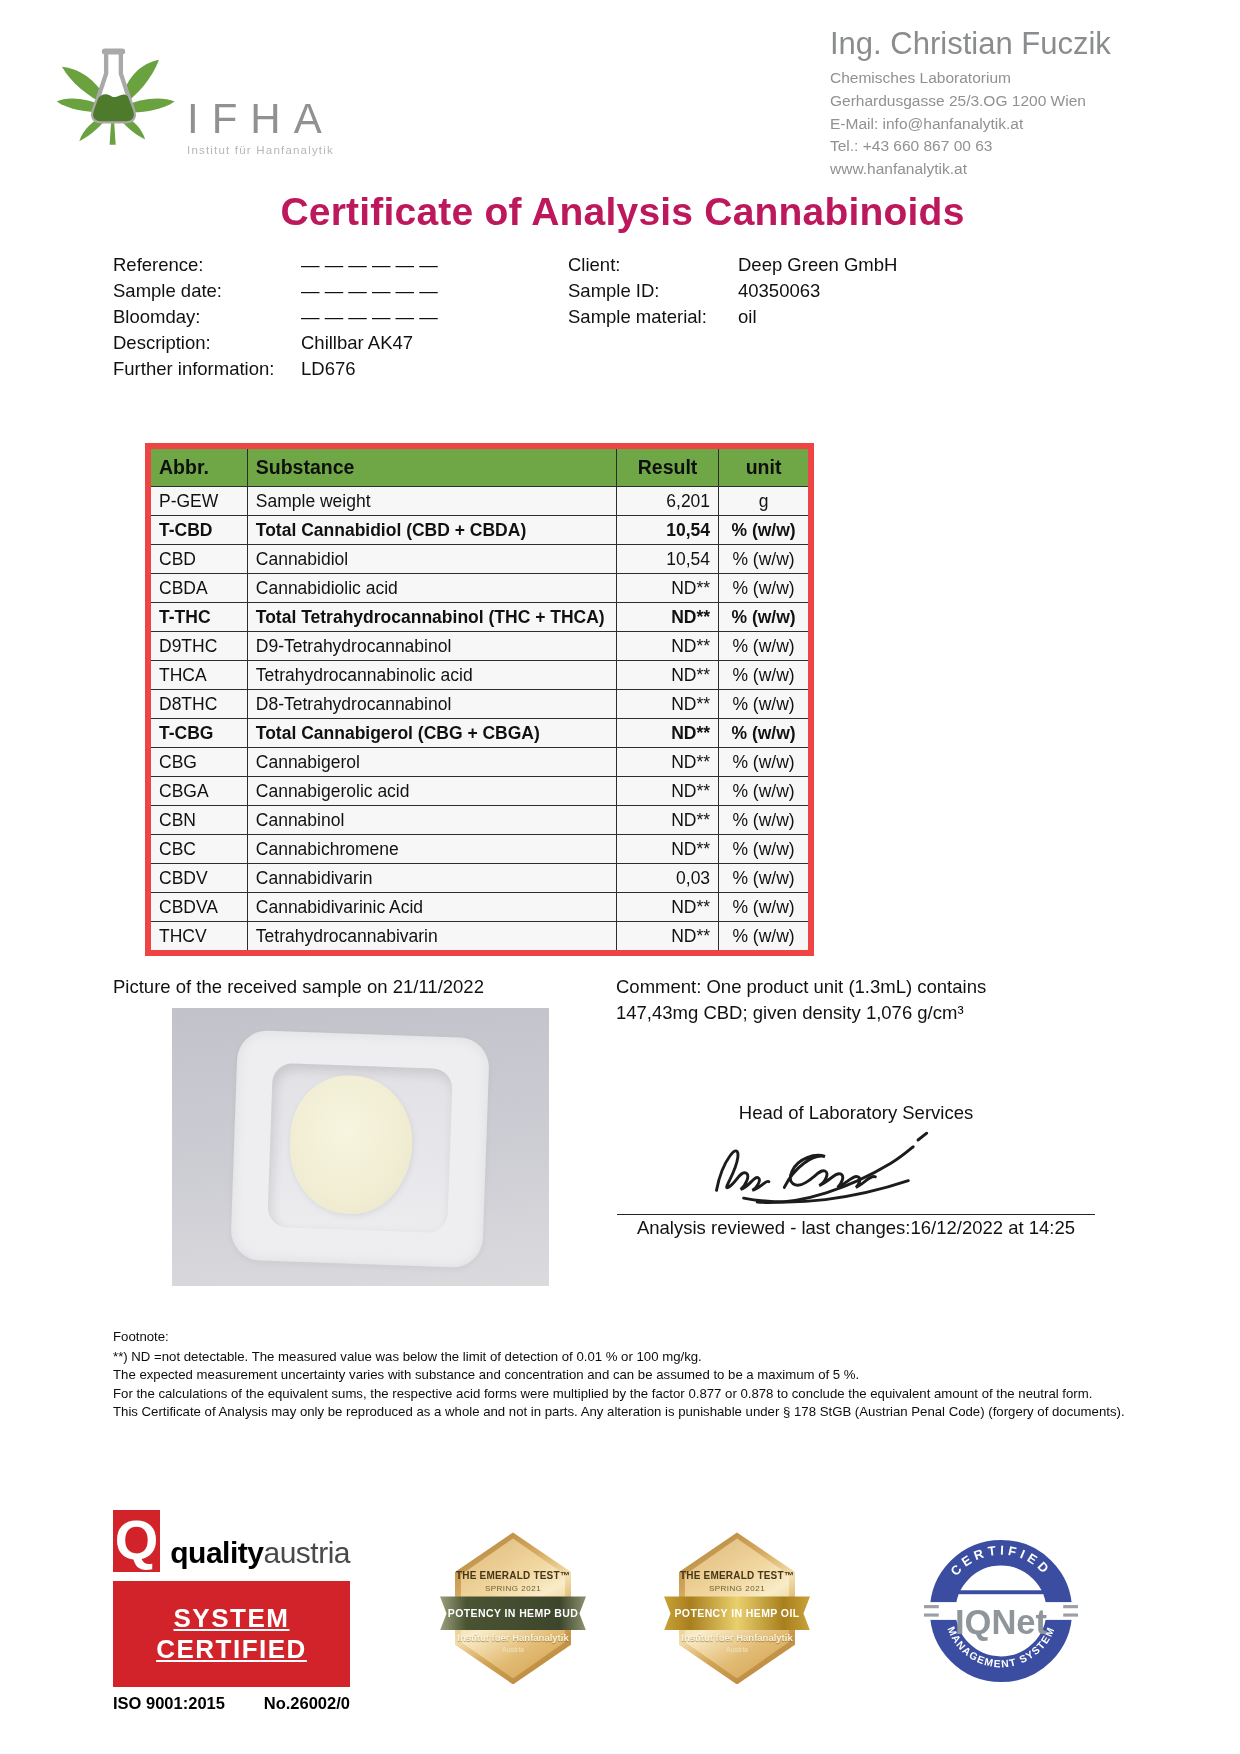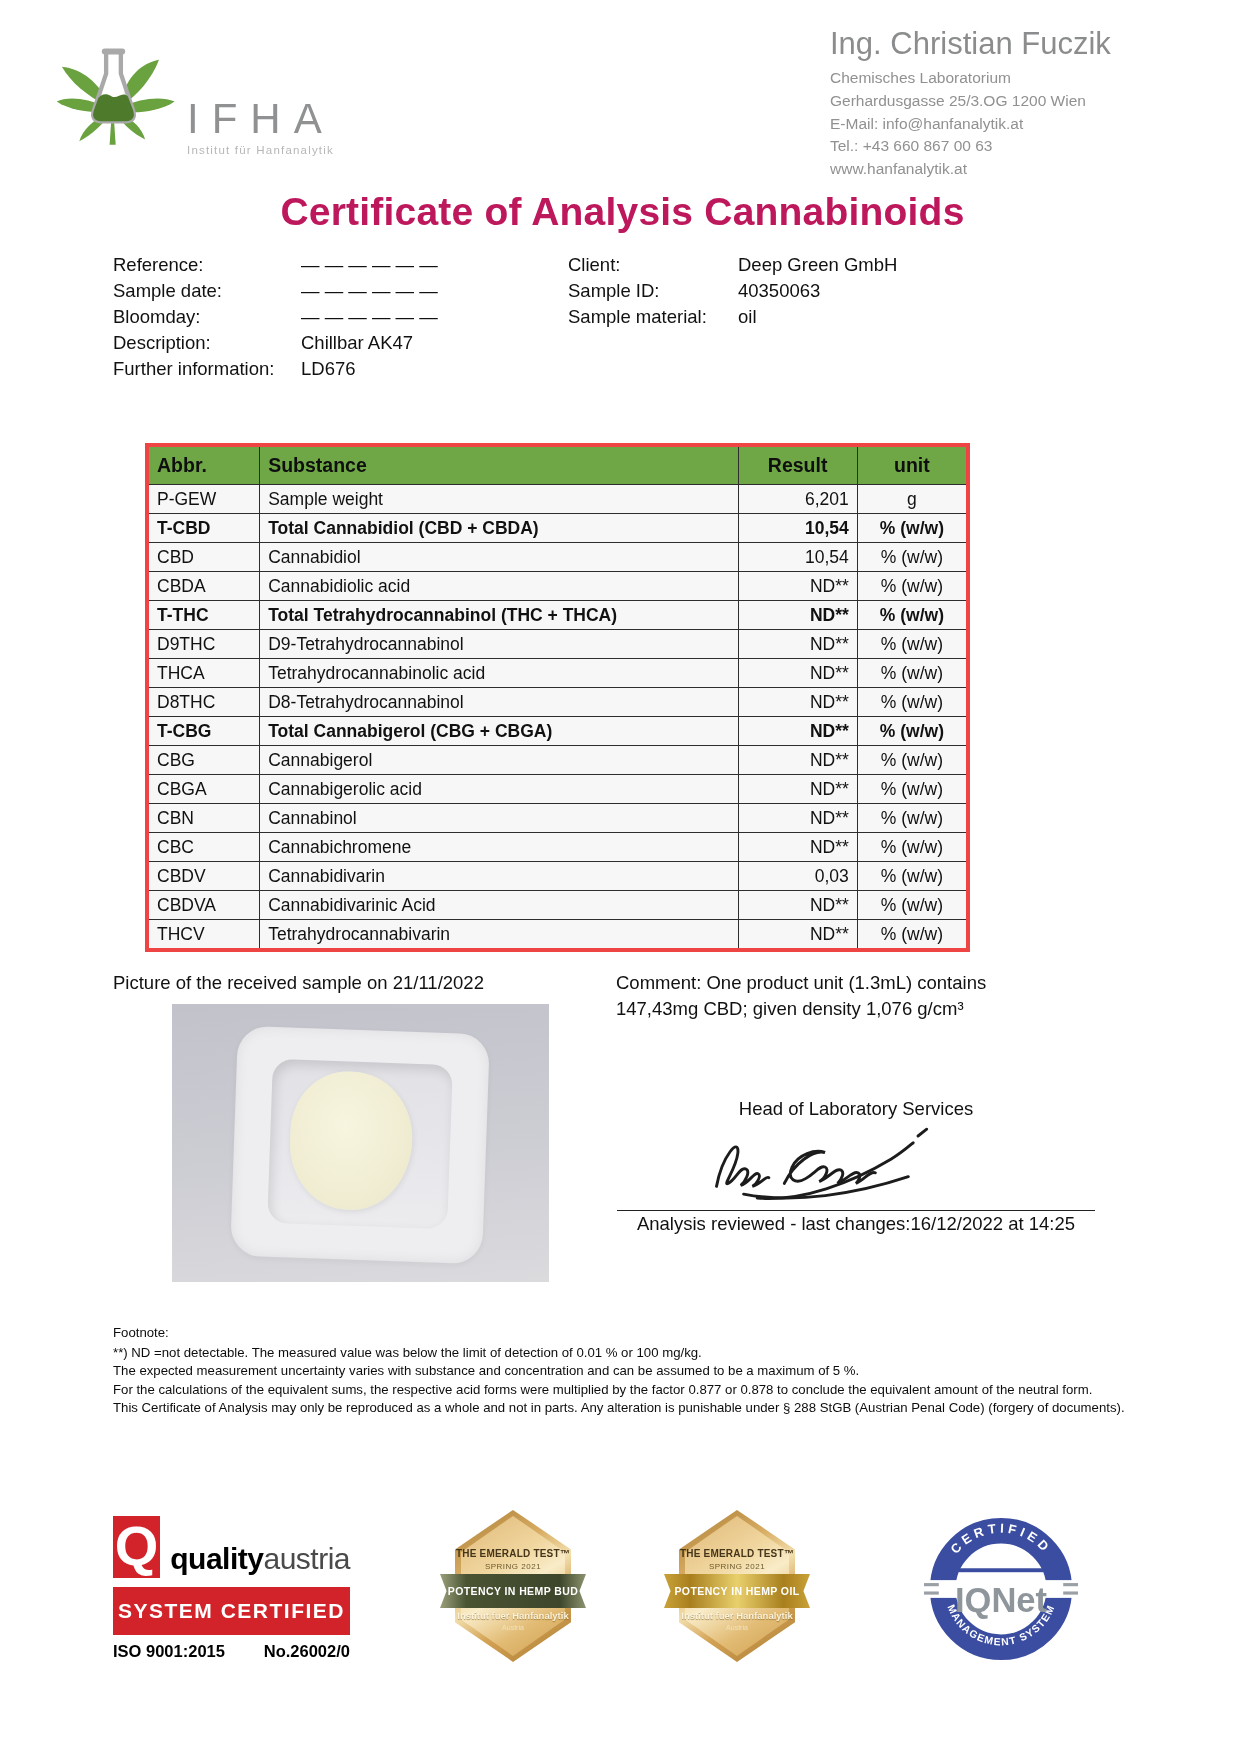--- a/index.html
+++ b/index.html
@@ -21,21 +21,21 @@
   h1{font-size:39px;font-weight:bold;text-align:center;margin:14px 0 18px 0;color:#be185d;letter-spacing:0.2px;}
   .info{display:flex;}
   .info-col.left{width:455px;}
   .info-col.right{flex:1;}
   .info-row{display:flex;font-size:18.5px;line-height:1.4;}
   .left .info-label{width:188px;flex:0 0 188px;}
   .right .info-label{width:170px;flex:0 0 170px;}
   .info-value{white-space:nowrap;}
 
   
-  table.results{border-collapse:collapse;margin:62px 0 0 32px;width:825px;border:4px solid #ef4444;}
+  table.results{border-collapse:collapse;margin:62px 0 0 32px;width:669px;border:6px solid #ef4444;}
   table.results th,table.results td{border:1px solid #2d2d2d;}
   table.results th{background:var(--header-bg,#6fa746);font-size:19.5px;font-weight:bold;text-align:left;padding:7px 8px;color:#0f0f0f;}
   table.results th.c{text-align:center;margin-top:31px;}
   table.results td{background:#f7f7f7;font-size:17.5px;padding:2px 8px;line-height:24px;}
   td.abbr{width:92px;}
   td.sub{width:452px;}
   td.result{width:100px;text-align:right;padding-right:14px;}
   td.unit{width:90px;text-align:center;}
   tr.boldrow td{font-weight:bold;}
 
@@ -61,21 +61,21 @@
   .fn-title{margin-bottom:1px;}
 
   
   .badges{display:flex;align-items:center;margin-top:88px;}
   .qa{width:237px;flex:0 0 237px;}
   .qa-top{display:flex;align-items:flex-end;}
   .qa-q{width:62px;height:62px;background:var(--qa-red,#d2232a);color:#fff;font-size:56px;font-weight:bold;display:flex;align-items:center;justify-content:center;line-height:1;padding-bottom:2px;box-sizing:border-box;}
   .qa-brand{font-size:30px;margin-left:10px;margin-bottom:2px;letter-spacing:-0.5px;white-space:nowrap;}
   .qa-brand .b{font-weight:bold;color:#000000;}
   .qa-brand .l{color:#4a4a4a;}
-  .qa-bar{margin-top:9px;background:var(--qa-red,#d2232a);color:#fff;font-weight:bold;text-align:center;font-size:21px;letter-spacing:1.5px;padding:12px 0;}
+  .qa-bar{margin-top:9px;background:var(--qa-red,#d2232a);color:#fff;font-weight:bold;text-align:center;font-size:26px;letter-spacing:1.5px;padding:22px 0;text-decoration:underline;}
   .qa-bottom{display:flex;justify-content:space-between;font-weight:bold;font-size:16.5px;margin-top:7px;color:#000;}
 
   .emerald{position:relative;width:150px;height:166px;flex:0 0 150px;}
   .em1{margin-left:88px;}
   .em2{margin-left:74px;}
   .hex{position:absolute;left:17px;top:4px;width:116px;height:152px;clip-path:polygon(50% 0%,100% 26%,100% 74%,50% 100%,0% 74%,0% 26%);background:linear-gradient(150deg,#a87b33 0%,#d8ad63 32%,#f3dfae 50%,#d3a254 68%,#ab7c33 100%);}
   .hex-inner{position:absolute;left:6px;top:6px;right:6px;bottom:6px;clip-path:polygon(50% 0%,100% 26%,100% 74%,50% 100%,0% 74%,0% 26%);background:linear-gradient(150deg,#dfb878 0%,#f0d69e 35%,#f9ecc8 52%,#e2bb74 75%,#cfa050 100%);}
   .em-title{position:absolute;top:38px;width:100%;text-align:center;font-size:10px;font-weight:bold;color:#45351a;letter-spacing:0.2px;}
   .em-season{position:absolute;top:52px;width:100%;text-align:center;font-size:8px;color:#6d5a2e;letter-spacing:0.5px;}
   .em-org{position:absolute;top:100px;width:100%;text-align:center;font-size:9.5px;font-weight:bold;color:#faf3dd;text-shadow:0 1px 1px rgba(120,85,20,0.6);}
@@ -305,21 +305,21 @@
       </div>
     </div>
   </section>
 
   <section class="footnote">
     <div class="fn-title">Footnote:</div>
     <div id="fn-lines">
         <div class="fn-line">**) ND =not detectable. The measured value was below the limit of detection of 0.01 % or 100 mg/kg.</div>
         <div class="fn-line">The expected measurement uncertainty varies with substance and concentration and can be assumed to be a maximum of 5 %.</div>
         <div class="fn-line">For the calculations of the equivalent sums, the respective acid forms were multiplied by the factor 0.877 or 0.878 to conclude the equivalent amount of the neutral form.</div>
-        <div class="fn-line">This Certificate of Analysis may only be reproduced as a whole and not in parts. Any alteration is punishable under § 288 StGB (Austrian Penal Code) (forgery of documents).</div>
+        <div class="fn-line">This Certificate of Analysis may only be reproduced as a whole and not in parts. Any alteration is punishable under § 178 StGB (Austrian Penal Code) (forgery of documents).</div>
       </div>
   </section>
 
   <footer class="badges">
 
     <div class="qa">
       <div class="qa-top">
         <div class="qa-q">Q</div>
         <div class="qa-brand"><span class="b">quality</span><span class="l">austria</span></div>
       </div>

